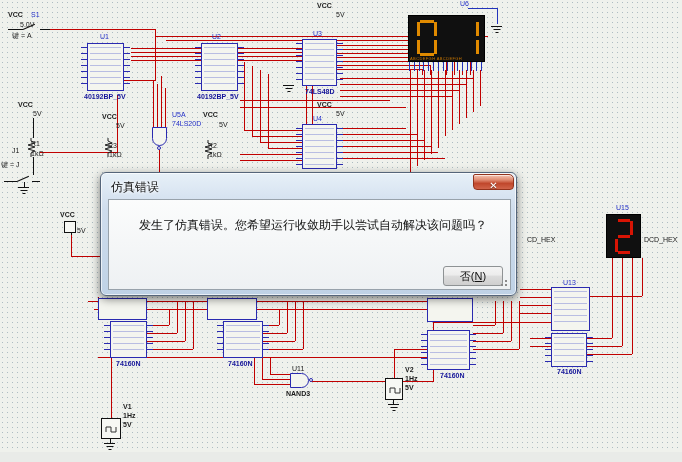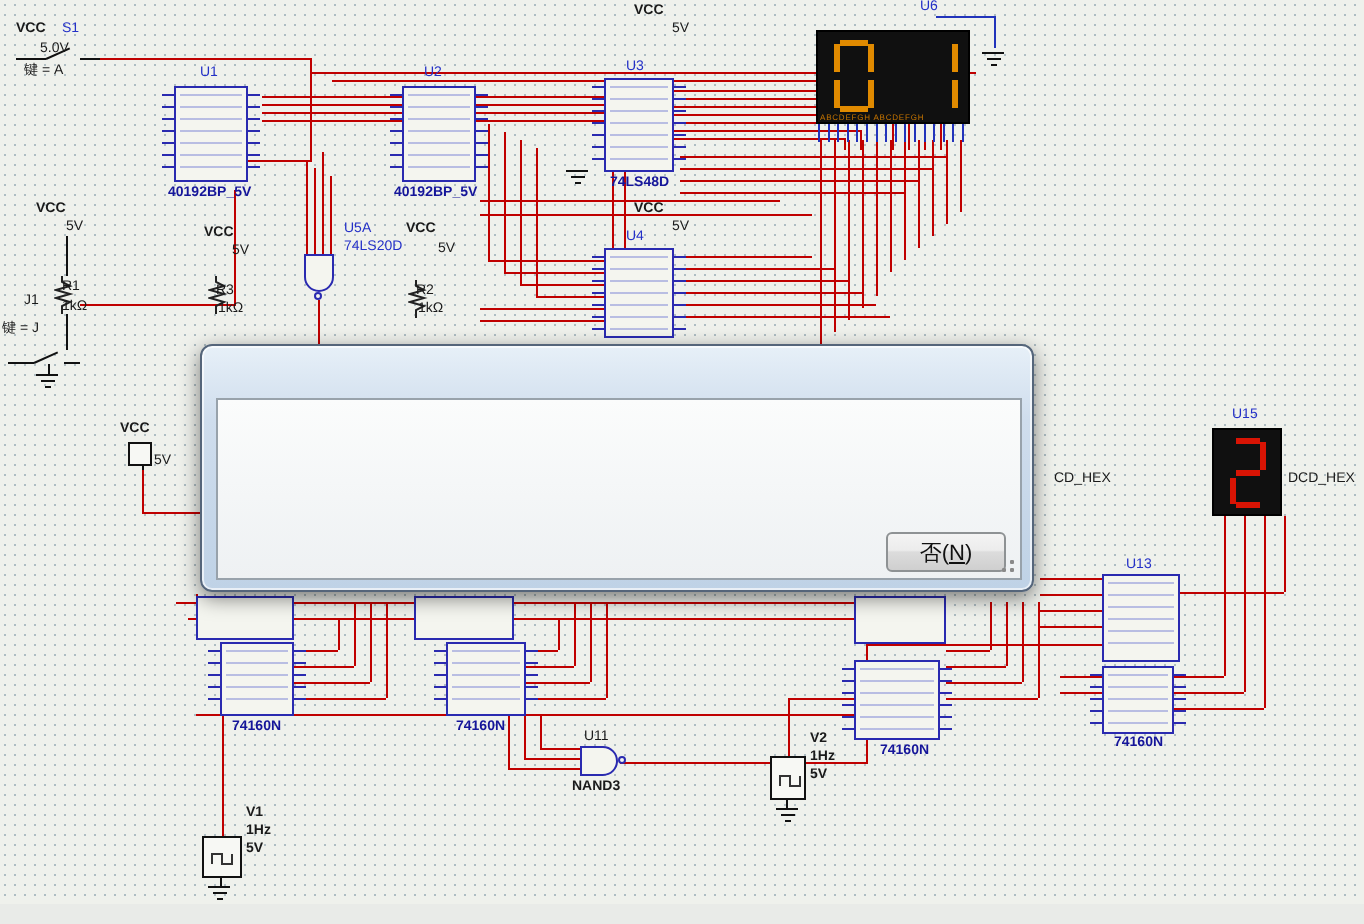--- a/index.html
+++ b/index.html
@@ -369,20 +369,25 @@
       </div>
       <div class="gnd" style="left: 104px; top: 443px;">
         <div class="g1"></div>
       </div>
       <div class="gnd" style="left: 388px; top: 404px;">
         <div class="g1"></div>
       </div>
     </div>
 
   <div id="dialog">
+    <div id="dialog-titlebar">
+      <span id="dialog-title">仿真错误</span>
+      <div id="close-btn"><span>✕</span></div>
+    </div>
     <div id="dialog-body">
+      <div id="dialog-message">发生了仿真错误。您希望运行收敛助手以尝试自动解决该问题吗？</div>
       <button class="btn" id="no-btn"><span>否(</span><u>N</u><span>)</span></button>
       <div id="resize-grip"></div>
     </div>
   </div>
 
   <div id="bottom-strip"></div>
 </div>
 
 </body></html>

